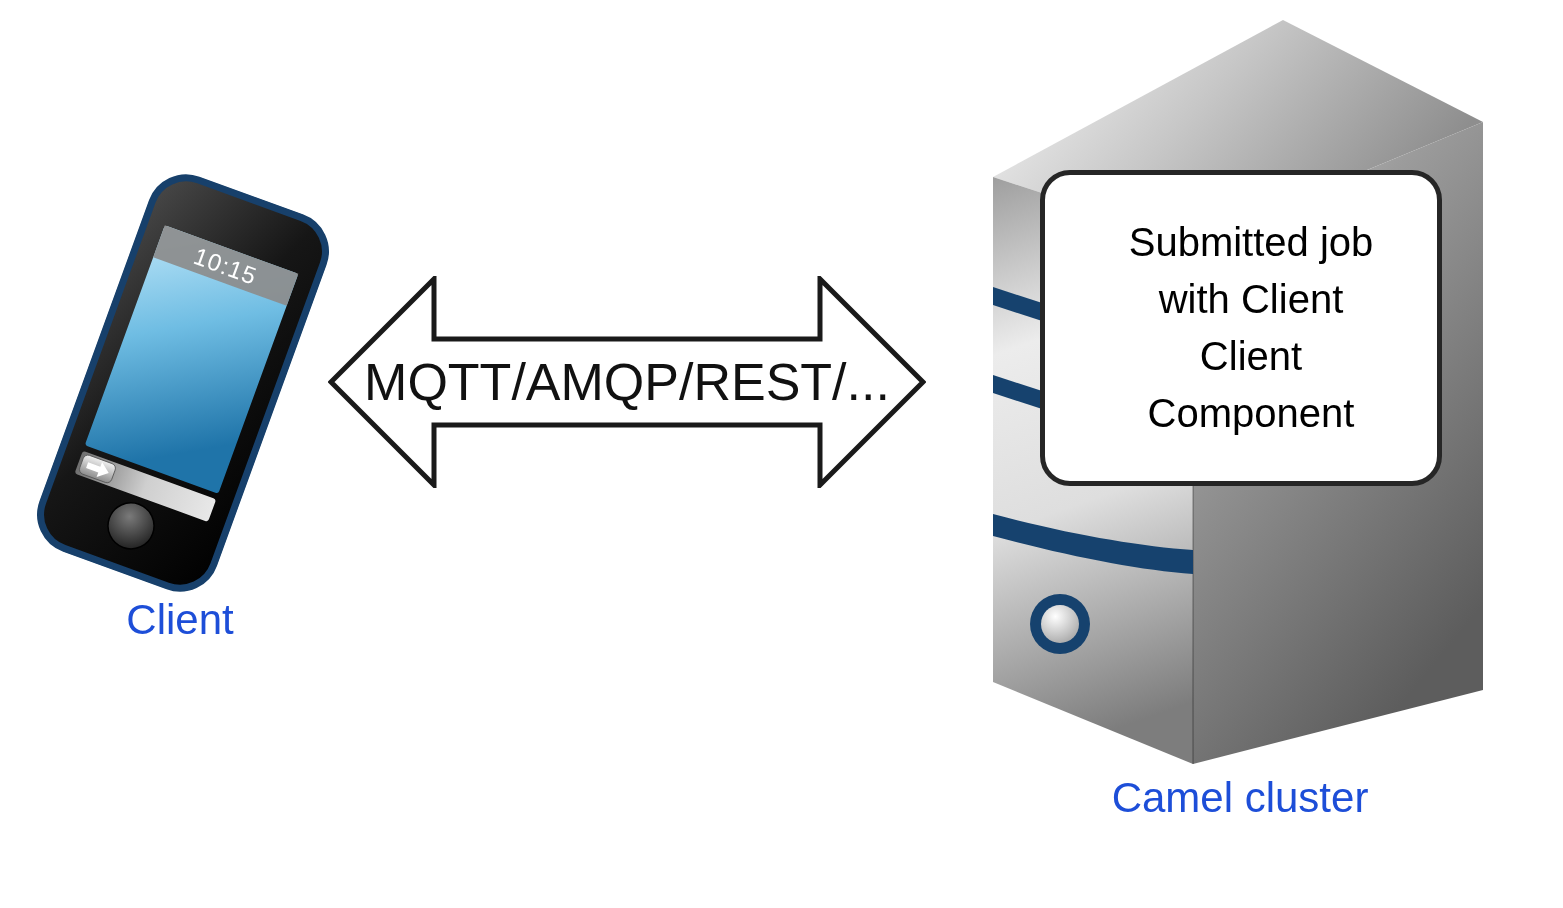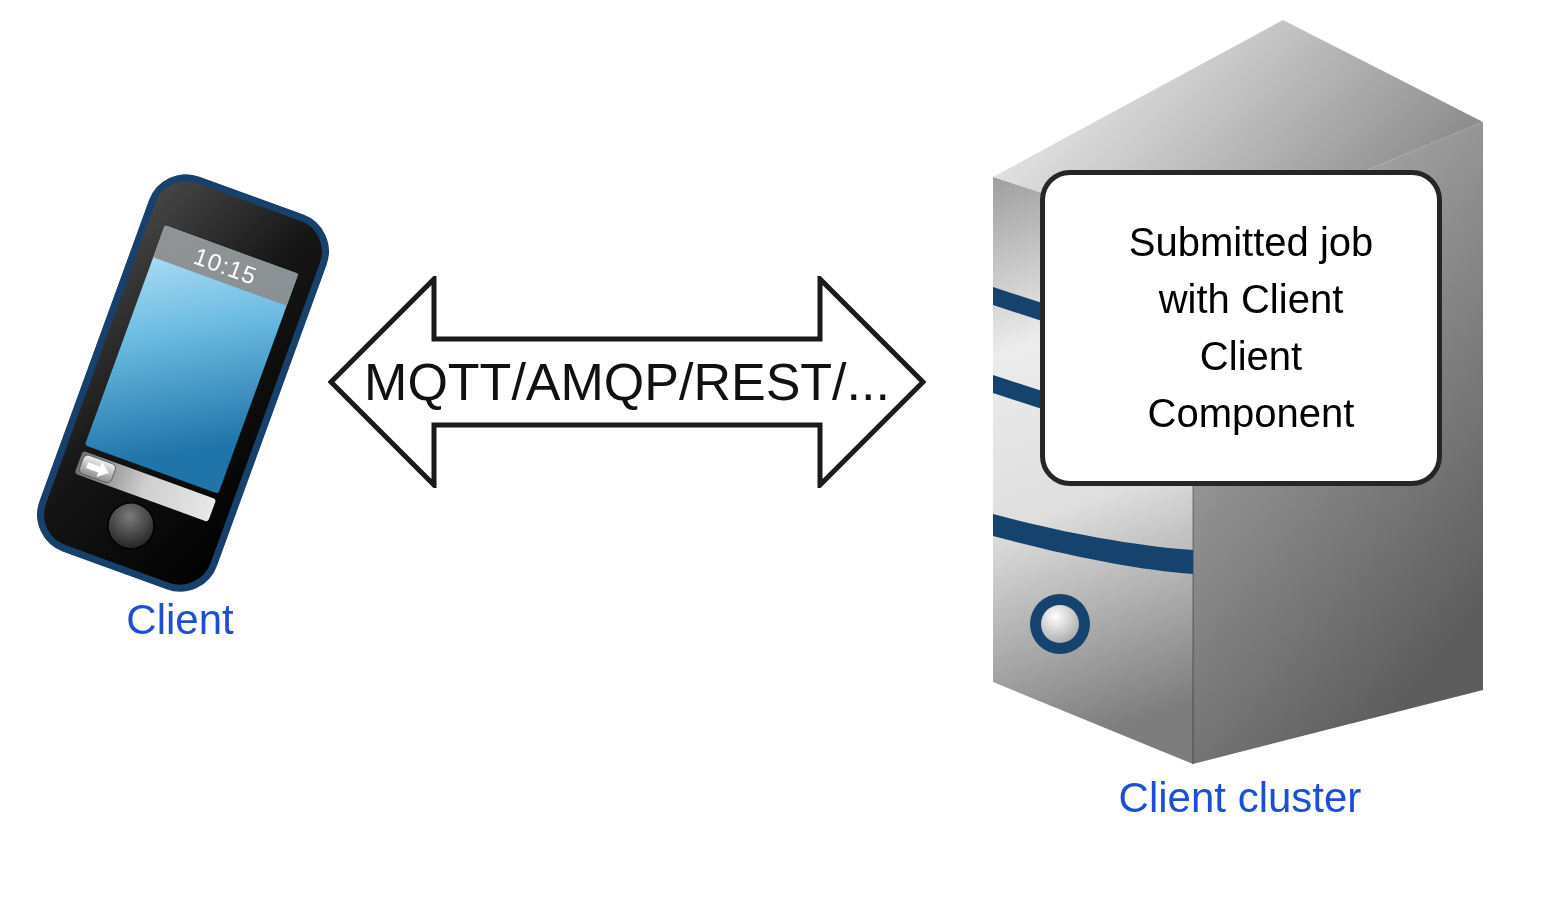--- a/index.html
+++ b/index.html
@@ -160,15 +160,15 @@
     </svg>
   </div>
 
   <div class="abs callout">
     <div class="callout-line">Submitted job</div>
     <div class="callout-line">with Client</div>
     <div class="callout-line">Client</div>
     <div class="callout-line">Component</div>
   </div>
 
-  <div class="abs diagram-label server-label">Client cluster</div>
+  <div class="abs diagram-label server-label">Camel cluster</div>
 
 </div>
 
 </body></html>

